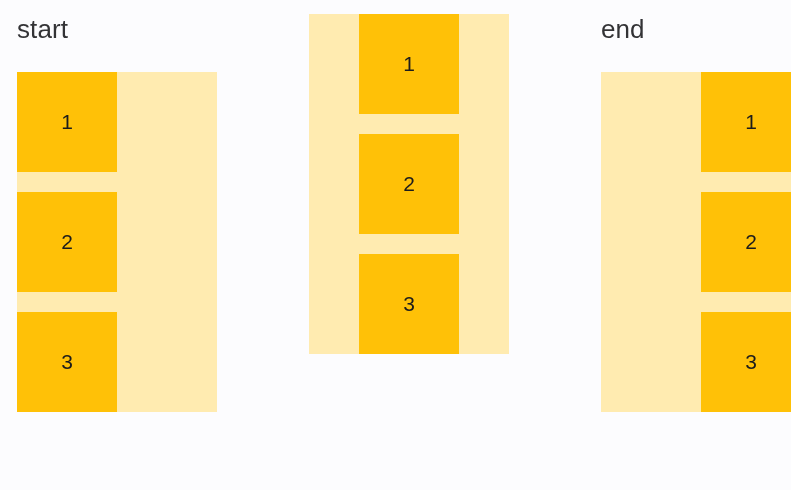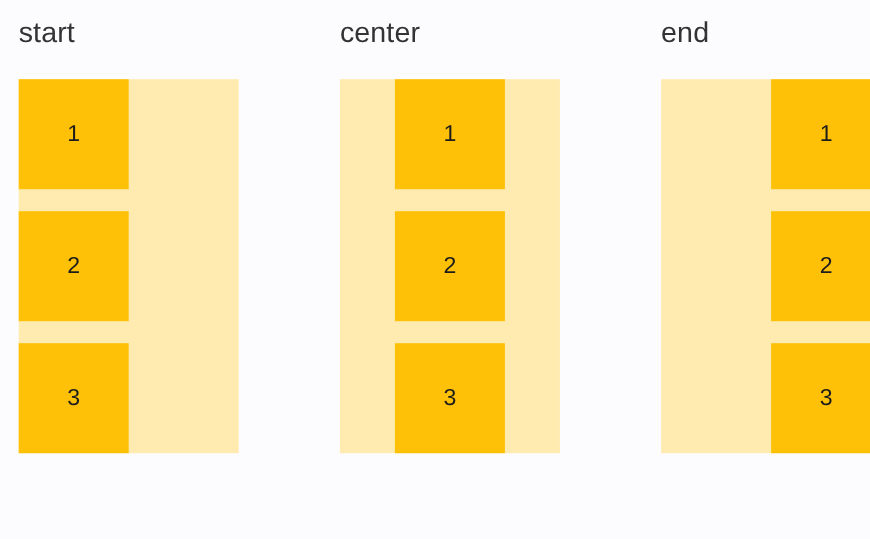--- a/index.html
+++ b/index.html
@@ -79,21 +79,20 @@
   <div class="demo-column">
     <div class="column-label">start</div>
     <div class="flex-track align-start">
       <div class="flex-item">1</div>
       <div class="flex-item">2</div>
       <div class="flex-item">3</div>
     </div>
   </div>
 
   <div class="demo-column">
-    <div class="column-label">center</div>
     <div class="flex-track align-center">
       <div class="flex-item">1</div>
       <div class="flex-item">2</div>
       <div class="flex-item">3</div>
     </div>
   </div>
 
   <div class="demo-column">
     <div class="column-label">end</div>
     <div class="flex-track align-end">

